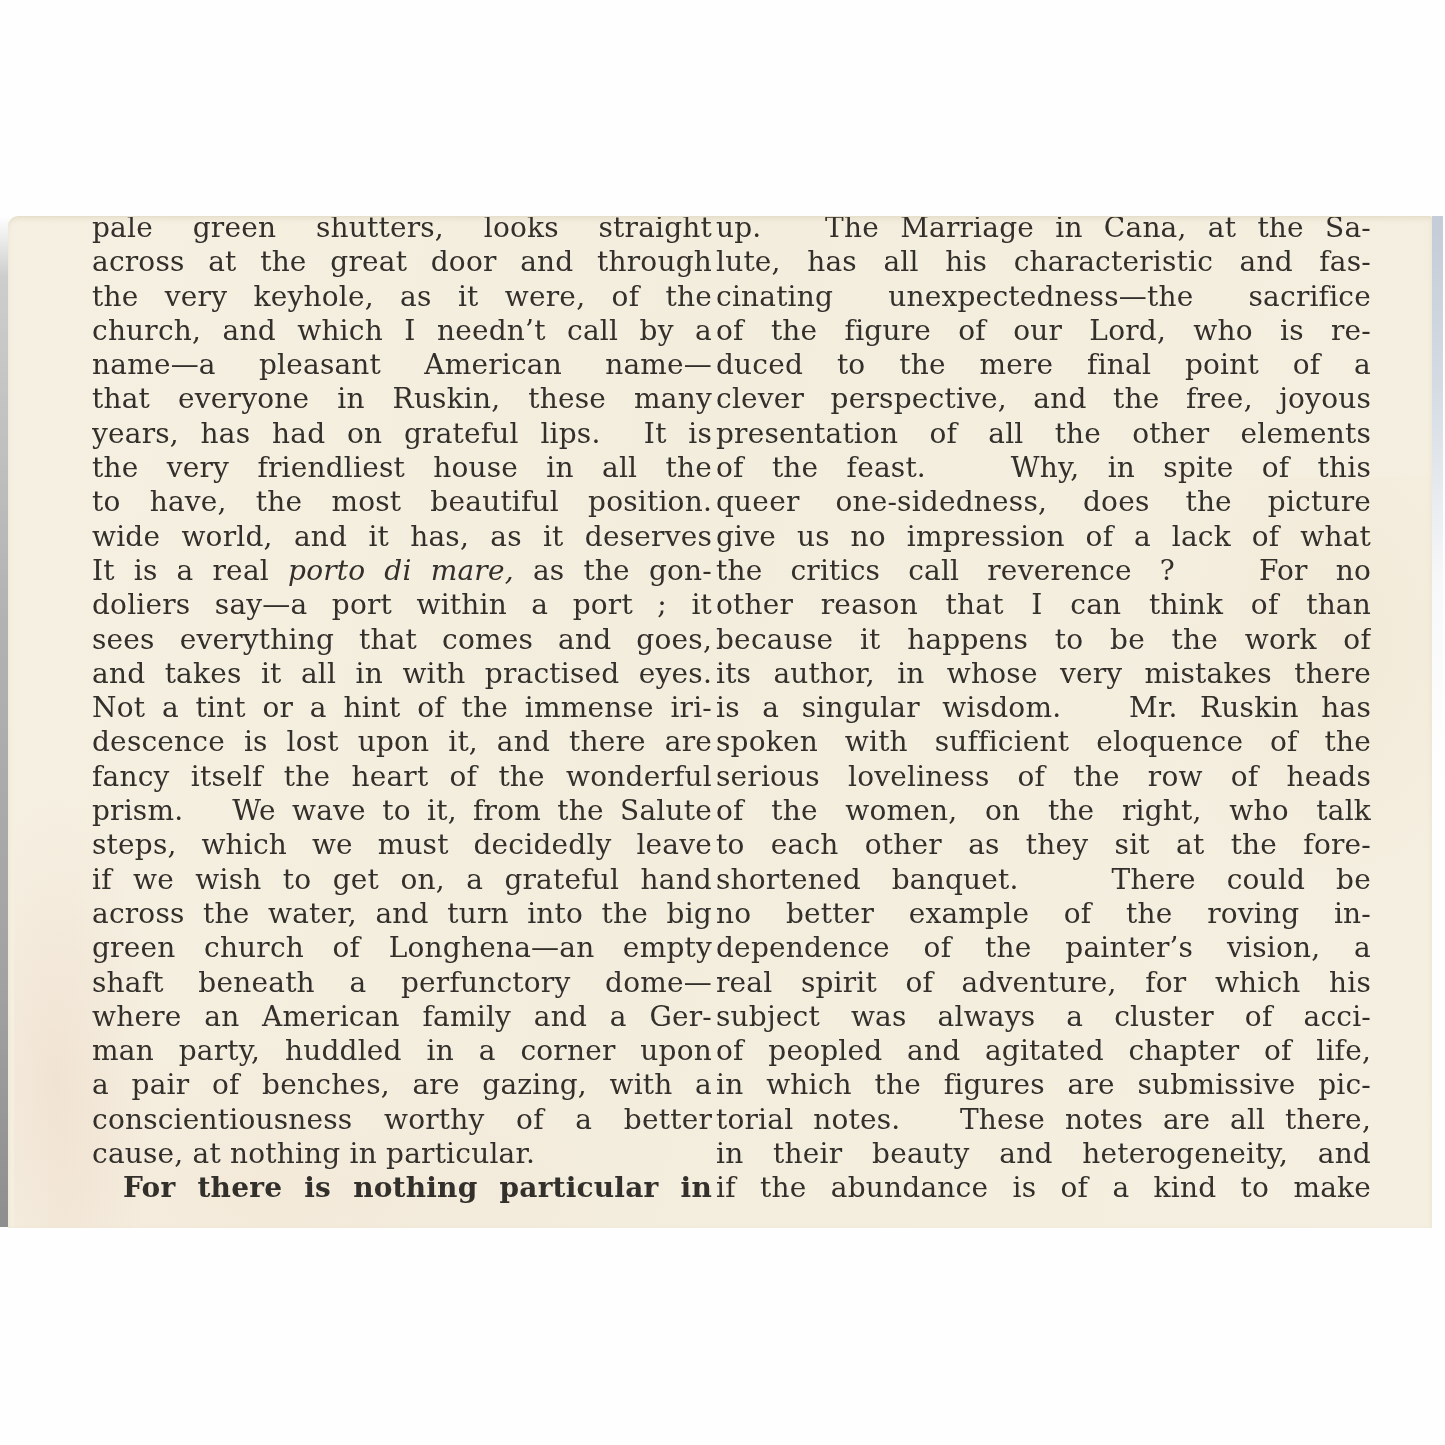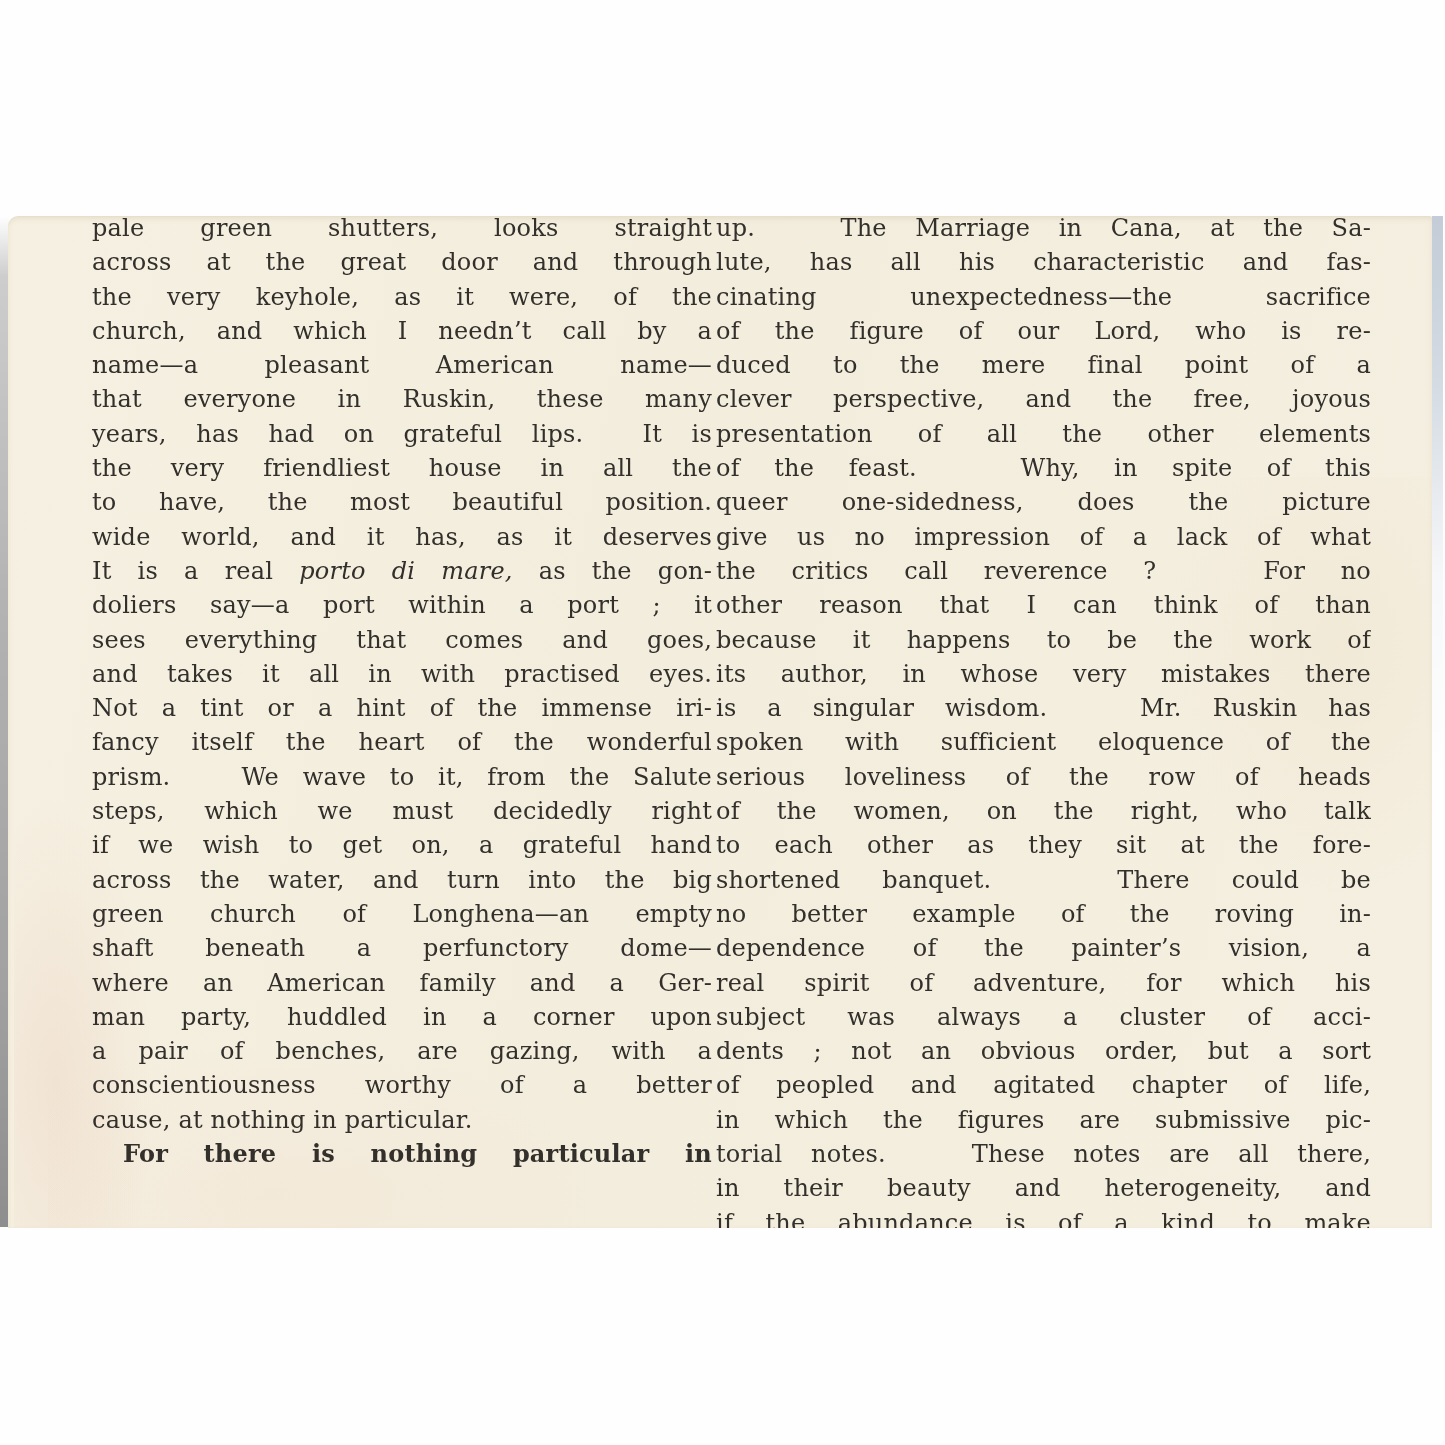--- a/index.html
+++ b/index.html
@@ -64,21 +64,21 @@
       rgba(235,198,176,0.12), rgba(235,198,176,0) 72%);
   }
   .stain-c {
     left: 1150px; top: 260px; width: 300px; height: 420px;
     background: radial-gradient(ellipse at 60% 40%,
       rgba(224,204,158,0.14), rgba(224,204,158,0) 70%);
   }
   .column {
     position: absolute;
     top: -6px;
-    font-size: 24px;
+    font-size: 28px;
     line-height: 34.3px;
     letter-spacing: 0.2px;
     color: #33302c;
   }
   .column.left  { left: 84px;  width: 620px; }
   .column.right { left: 708px; width: 655px; }
   .line {
     text-align: justify;
     text-align-last: justify;
     height: 34.3px;
@@ -107,23 +107,24 @@
         <div class="line">that everyone in Ruskin, these many</div>
         <div class="line">years, has had on grateful lips.&nbsp; It is</div>
         <div class="line">the very friendliest house in all the</div>
         <div class="line">to have, the most beautiful position.</div>
         <div class="line">wide world, and it has, as it deserves</div>
         <div class="line"><span>It is a real </span><span class="it">porto di mare,</span><span> as the gon-</span></div>
         <div class="line">doliers say—a port within a port ; it</div>
         <div class="line">sees everything that comes and goes,</div>
         <div class="line">and takes it all in with practised eyes.</div>
         <div class="line">Not a tint or a hint of the immense iri-</div>
+        <div class="line">descence is lost upon it, and there are</div>
         <div class="line">fancy itself the heart of the wonderful</div>
         <div class="line">prism.&nbsp;&nbsp; We wave to it, from the Salute</div>
-        <div class="line">steps, which we must decidedly right</div>
+        <div class="line">steps, which we must decidedly leave</div>
         <div class="line">if we wish to get on, a grateful hand</div>
         <div class="line">across the water, and turn into the big</div>
         <div class="line">green church of Longhena—an empty</div>
         <div class="line">shaft beneath a perfunctory dome—</div>
         <div class="line">where an American family and a Ger-</div>
         <div class="line">man party, huddled in a corner upon</div>
         <div class="line">a pair of benches, are gazing, with a</div>
         <div class="line">conscientiousness worthy of a better</div>
         <div class="line no-just">cause, at nothing in particular.</div>
         <div class="line indent">For there is nothing particular in</div>
@@ -146,21 +147,20 @@
         <div class="line">is a singular wisdom.&nbsp;&nbsp; Mr. Ruskin has</div>
         <div class="line">spoken with sufficient eloquence of the</div>
         <div class="line">serious loveliness of the row of heads</div>
         <div class="line">of the women, on the right, who talk</div>
         <div class="line">to each other as they sit at the fore-</div>
         <div class="line">shortened banquet.&nbsp;&nbsp; There could be</div>
         <div class="line">no better example of the roving in-</div>
         <div class="line">dependence of the painter’s vision, a</div>
         <div class="line">real spirit of adventure, for which his</div>
         <div class="line">subject was always a cluster of acci-</div>
-        <div class="line">dents ; not an obvious order, but a sort</div>
         <div class="line">of peopled and agitated chapter of life,</div>
         <div class="line">in which the figures are submissive pic-</div>
         <div class="line">torial notes.&nbsp;&nbsp; These notes are all there,</div>
         <div class="line">in their beauty and heterogeneity, and</div>
         <div class="line">if the abundance is of a kind to make</div>
       </div>
   </div>
 </div>
 
 </body></html>

